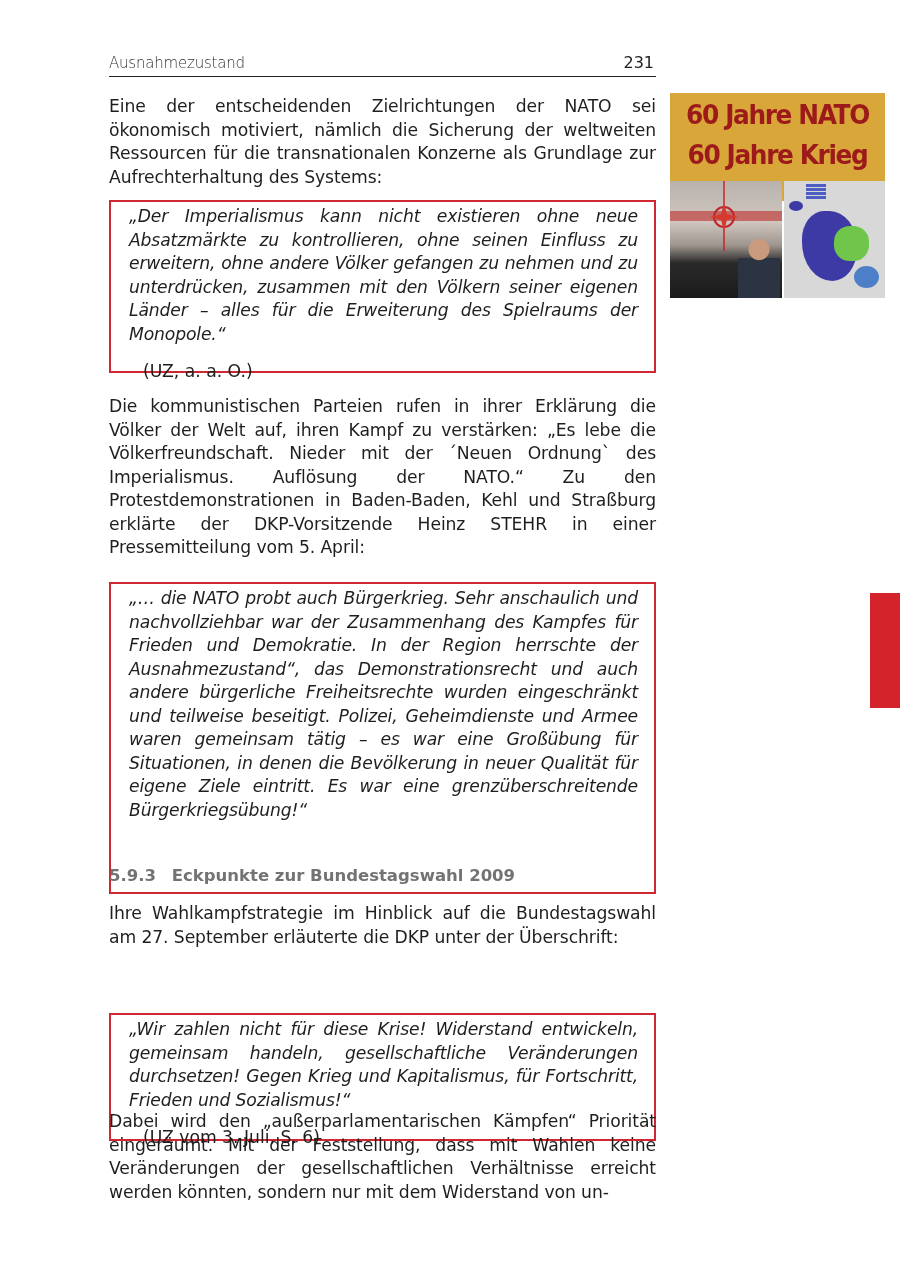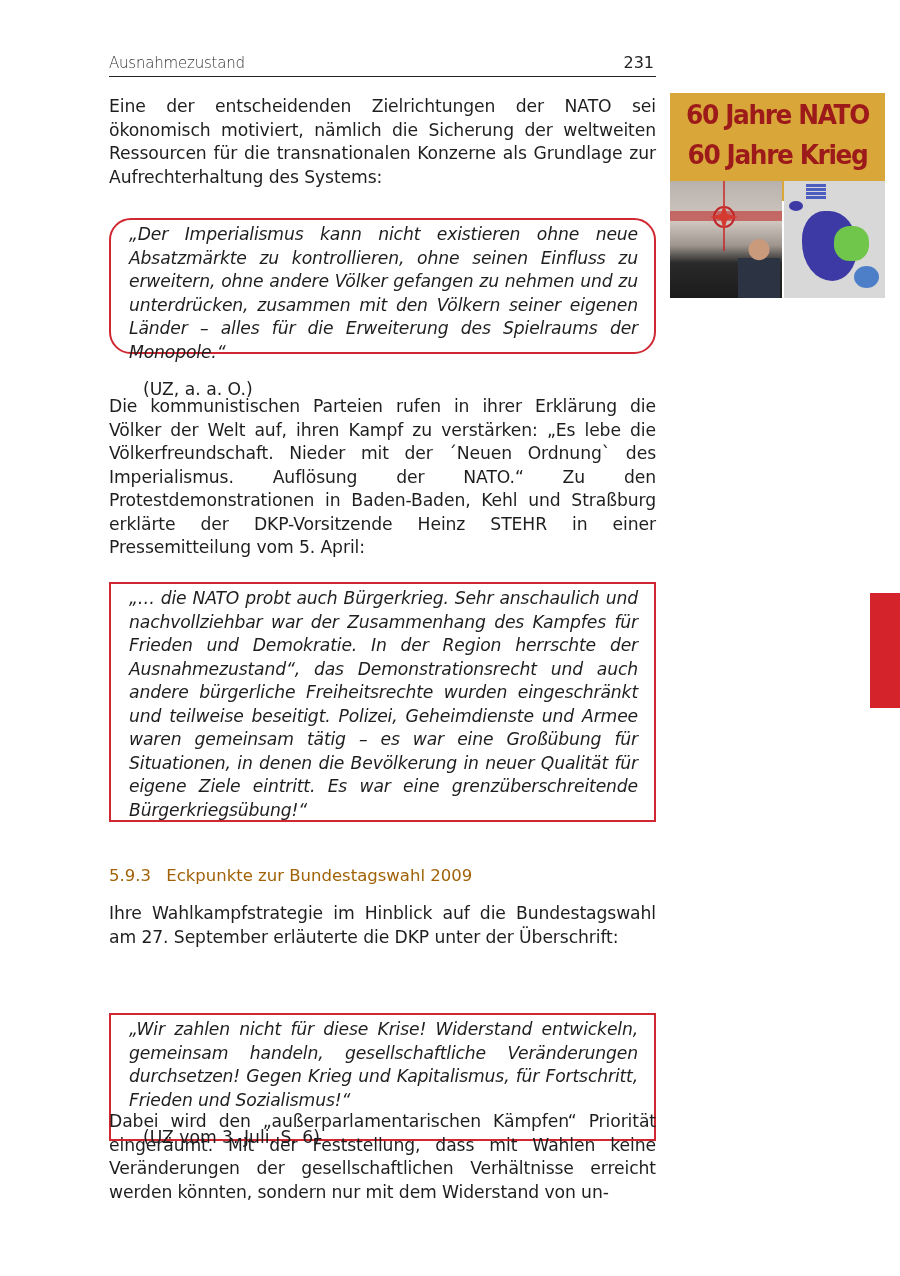--- a/index.html
+++ b/index.html
@@ -9,21 +9,21 @@
                  border-bottom: 1.5px solid #222; }
   .running-head { position: absolute; left: 0; top: 2px; font-size: 15px; font-weight: 300; color: #333;
                   letter-spacing: -0.2px; }
   .page-number { position: absolute; right: 2px; top: 1px; font-size: 16px; color: #222; margin-left: 7px; }
   .col { position: absolute; left: 109px; width: 547px; }
   .para { font-size: 17.2px; line-height: 23.5px; text-align: justify; margin: 0; letter-spacing: -0.1px; }
   .quote-box { position: absolute; left: 109px; width: 547px; box-sizing: border-box;
                border: 2px solid #d02832; padding: 3px 16px 4px 18px; }
   .quote-text { font-style: italic; font-size: 17.2px; line-height: 23.5px; text-align: justify; margin: 0; letter-spacing: -0.15px; }
   .quote-source { font-size: 17.2px; line-height: 23.5px; margin: 14px; }
-  .section-heading { position: absolute; left: 109px; top: 866px; font-size: 16.5px; font-weight: normal; color: #a16207; }
+  .section-heading { position: absolute; left: 109px; top: 866px; font-size: 16.5px; font-weight: bold; color: #737373; }
   .section-heading .num { margin-right: 10px; }
   .side-image { position: absolute; left: 670px; top: 93px; width: 215px; height: 205px; overflow: hidden; }
   .banner { position: absolute; left: 0; top: 0; width: 215px; height: 108px; background: #d9a63a; }
   .banner-line { position: absolute; left: 0; width: 215px; text-align: center;
                  font-family: "DejaVu Sans", sans-serif; font-weight: bold; color: #9c1a1a;
                  font-size: 27px; letter-spacing: -1.5px; transform: scaleX(0.92); transform-origin: center; }
   .photo-left { position: absolute; left: 0; top: 88px; width: 112px; height: 117px;
                 background: linear-gradient(180deg, #b9b2ac 0%, #cfc6bf 35%, #9e958e 55%, #2a2a2a 70%, #1b1b1b 100%); }
   .photo-left .redband { position: absolute; left: 0; top: 30px; width: 112px; height: 10px; background: rgba(190,30,30,0.55); }
   .photo-left .vline { position: absolute; left: 53px; top: 0; width: 2px; height: 70px; background: rgba(200,30,30,0.7); }
@@ -44,30 +44,30 @@
 
 <div class="page-header">
   <span class="running-head">Ausnahmezustand</span>
   <span class="page-number">231</span>
 </div>
 
 <div class="col" style="top:95px;">
   <p class="para">Eine der entscheidenden Zielrichtungen der NATO sei ökonomisch motiviert, nämlich die Sicherung der weltweiten Ressourcen für die transnationalen Konzerne als Grundlage zur Aufrechterhaltung des Systems:</p>
 </div>
 
-<div class="quote-box" style="top:218px; height:136px;border-radius:22px;">
+<div class="quote-box" style="top:200px; height:173px;">
   <p class="quote-text">„Der Imperialismus kann nicht existieren ohne neue Absatzmärkte zu kontrollieren, ohne seinen Einfluss zu erweitern, ohne andere Völker gefangen zu nehmen und zu unterdrücken, zusammen mit den Völkern seiner eigenen Länder – alles für die Erweiterung des Spielraums der Monopole.“</p>
   <p class="quote-source">(UZ, a. a. O.)</p>
 </div>
 
 <div class="col" style="top:395px;">
   <p class="para">Die kommunistischen Parteien rufen in ihrer Erklärung die Völker der Welt auf, ihren Kampf zu verstärken: „Es lebe die Völkerfreundschaft. Nieder mit der ´Neuen Ordnung` des Imperialismus. Auflösung der NATO.“ Zu den Protestdemonstrationen in Baden-Baden, Kehl und Straßburg erklärte der DKP-Vorsitzende Heinz STEHR in einer Pressemitteilung vom 5. April:</p>
 </div>
 
-<div class="quote-box" style="top:582px; height:240px;">
+<div class="quote-box" style="top:582px; height:312px;">
   <p class="quote-text">„… die NATO probt auch Bürgerkrieg. Sehr anschaulich und nachvollziehbar war der Zusammenhang des Kampfes für Frieden und Demokratie. In der Region herrschte der Ausnahmezustand“, das Demonstrationsrecht und auch andere bürgerliche Freiheitsrechte wurden eingeschränkt und teilweise beseitigt. Polizei, Geheimdienste und Armee waren gemeinsam tätig – es war eine Großübung für Situationen, in denen die Bevölkerung in neuer Qualität für eigene Ziele eintritt. Es war eine grenzüberschreitende Bürgerkriegsübung!“</p>
 </div>
 
 <div class="section-heading">
   <span class="num">5.9.3</span>
   <span>Eckpunkte zur Bundestagswahl 2009</span>
 </div>
 
 <div class="col" style="top:902px;">
   <p class="para">Ihre Wahlkampfstrategie im Hinblick auf die Bundestagswahl am 27. September erläuterte die DKP unter der Überschrift:</p>

